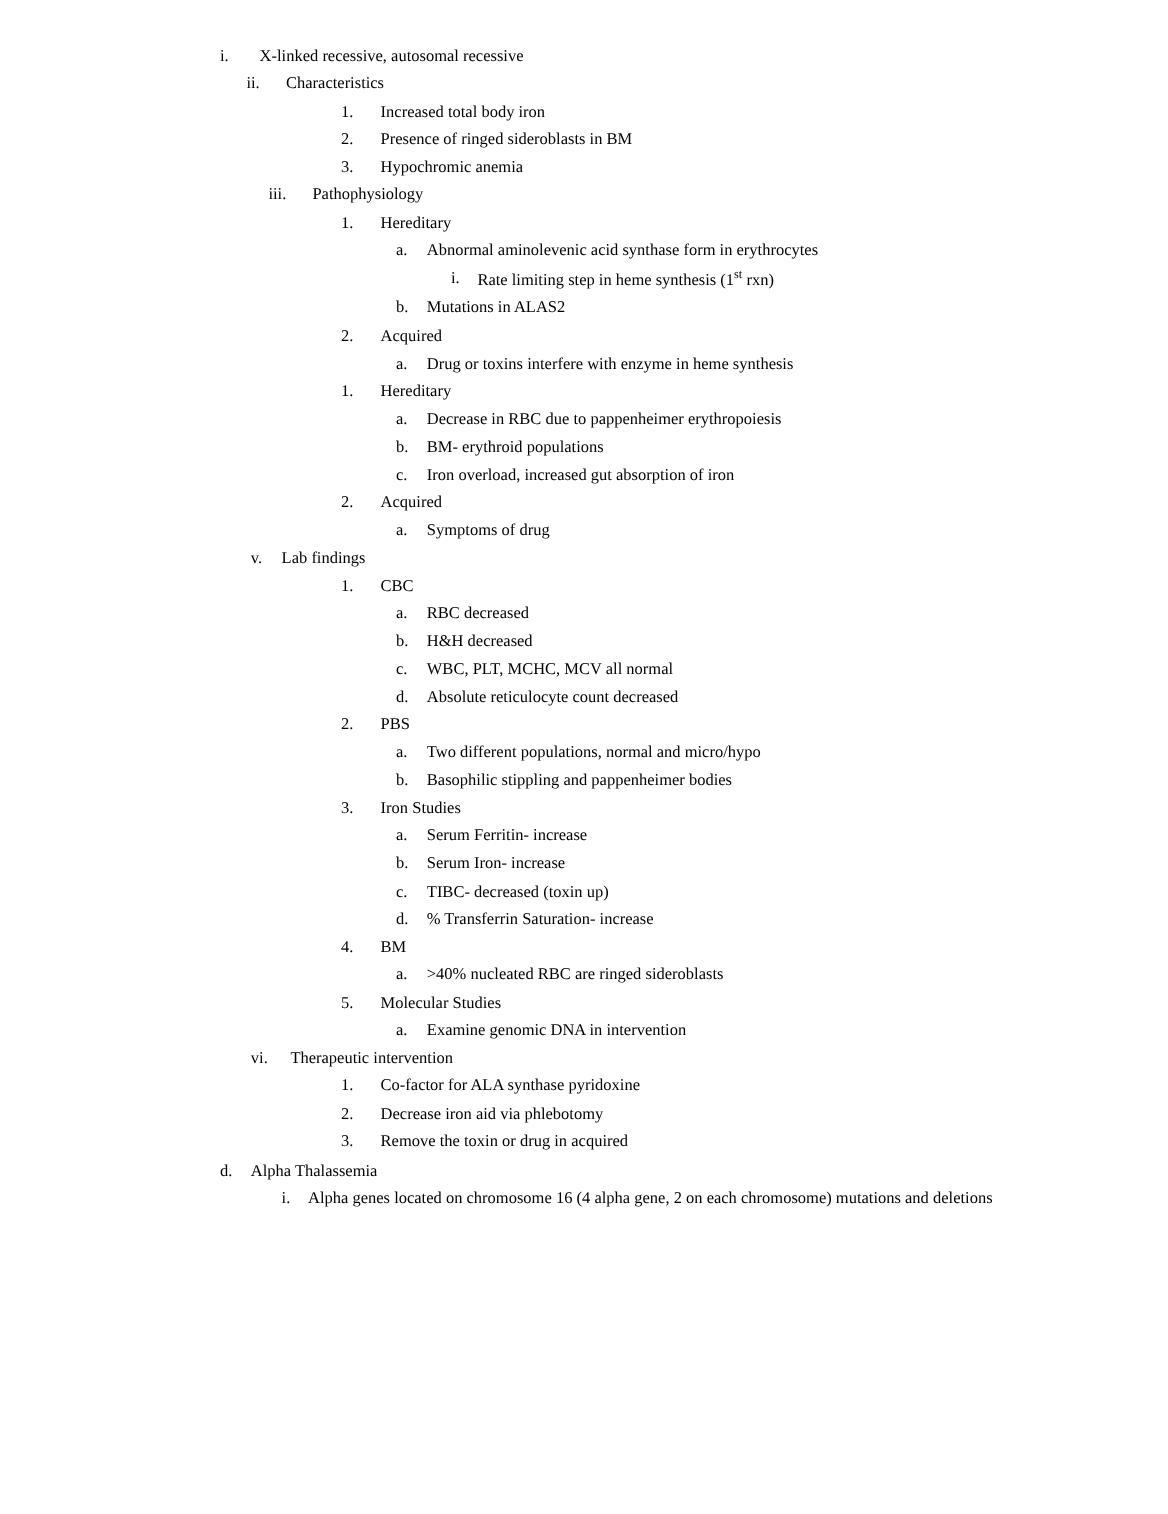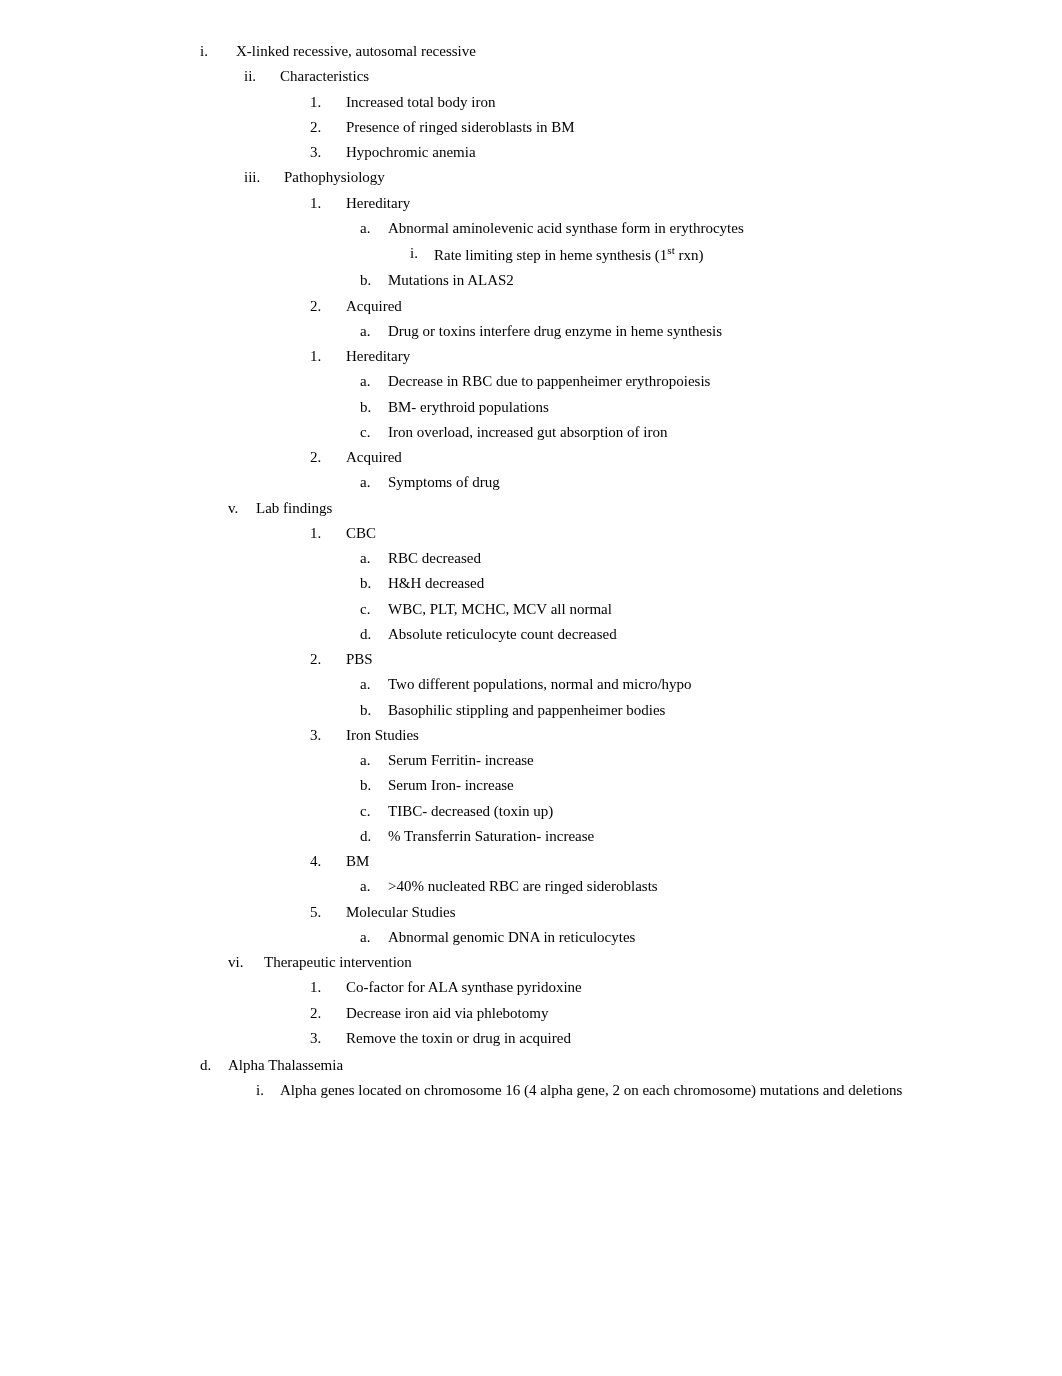--- a/index.html
+++ b/index.html
@@ -16,21 +16,21 @@
       line-height: 1.55;
     }
     .outline {
       width: 100%;
     }
     .level-i {
       margin-left: 0px;
       list-style: none;
     }
     .level-ii {
-      margin-left: 44px;
+      margin-left: 24px;
       list-style: none;
     }
     .level-1 {
       margin-left: 56px;
       list-style: none;
     }
     .item {
       display: flex;
       align-items: flex-start;
       margin-bottom: 2px;
@@ -101,21 +101,21 @@
     <span class="content">Mutations in ALAS2</span>
   </div>
 
   <div class="item" style="margin-left:110px;">
     <span class="marker">2.</span>
     <span class="content">Acquired</span>
   </div>
 
   <div class="item" style="margin-left:160px;">
     <span class="marker" style="min-width:28px;">a.</span>
-    <span class="content">Drug or toxins interfere drug enzyme in heme synthesis</span>
+    <span class="content">Drug or toxins interfere with enzyme in heme synthesis</span>
   </div>
 
 
   <div class="item" style="margin-left:110px;">
     <span class="marker">1.</span>
     <span class="content">Hereditary</span>
   </div>
   <div class="item" style="margin-left:160px;">
     <span class="marker" style="min-width:28px;">a.</span>
     <span class="content">Decrease in RBC due to pappenheimer erythropoiesis</span>
@@ -206,21 +206,21 @@
     <span class="marker" style="min-width:28px;">a.</span>
     <span class="content">&gt;40% nucleated RBC are ringed sideroblasts</span>
   </div>
 
   <div class="item" style="margin-left:110px;">
     <span class="marker">5.</span>
     <span class="content">Molecular Studies</span>
   </div>
   <div class="item" style="margin-left:160px;">
     <span class="marker" style="min-width:28px;">a.</span>
-    <span class="content">Abnormal genomic DNA in reticulocytes</span>
+    <span class="content">Examine genomic DNA in intervention</span>
   </div>
 
   <div class="item" style="margin-left:28px;">
     <span class="marker" style="min-width:36px;">vi.</span>
     <span class="content">Therapeutic intervention</span>
   </div>
   <div class="item" style="margin-left:110px;">
     <span class="marker">1.</span>
     <span class="content">Co-factor for ALA synthase pyridoxine</span>
   </div>

